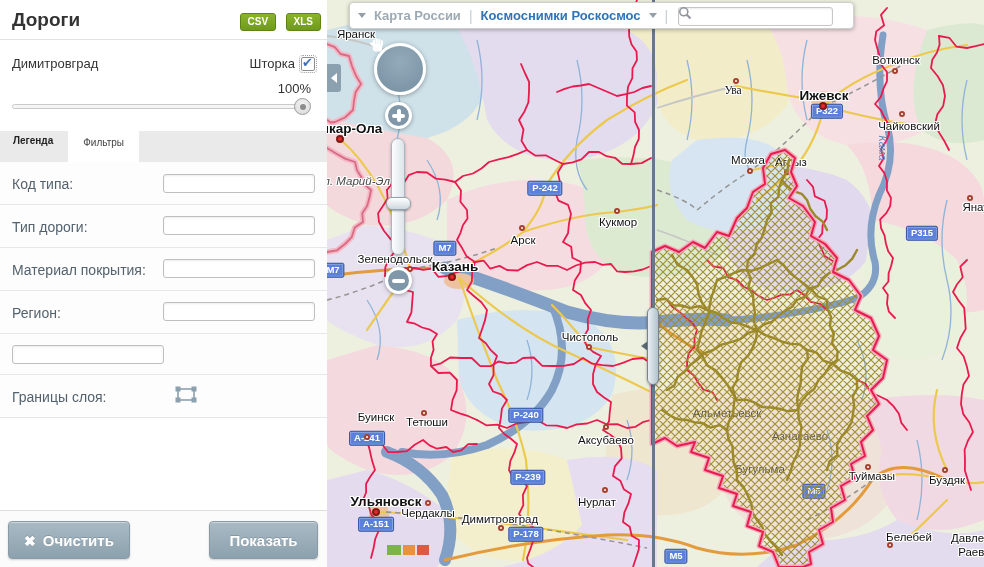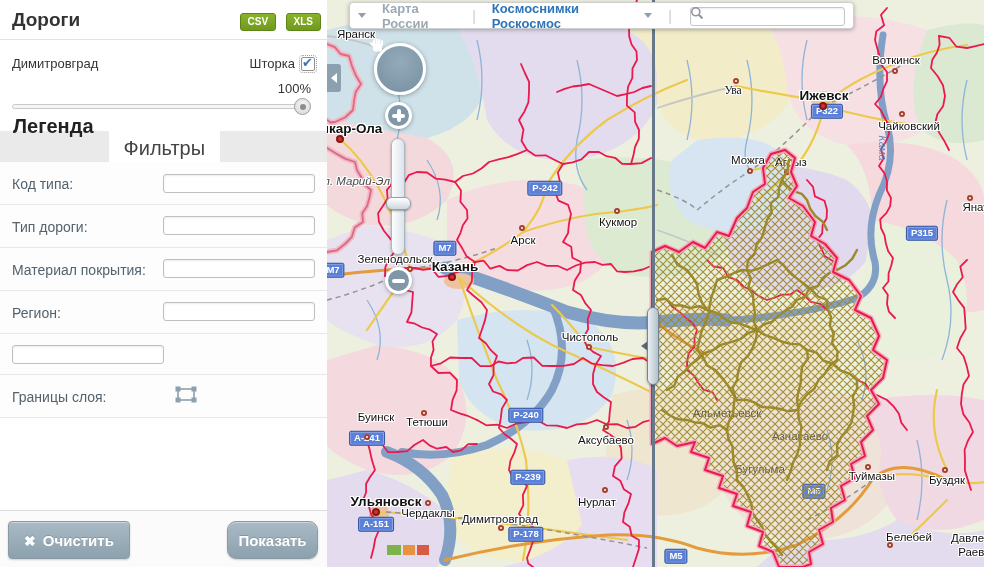--- a/index.html
+++ b/index.html
@@ -18,34 +18,34 @@
   .curtain{display:flex;align-items:center;gap:6px;}
   .cbox{position:relative;width:14px;height:14px;border:1px solid #8f8f8f;background:#fff;border-radius:2px;
         outline:1px dotted #9a9a9a;outline-offset:1px;cursor:pointer;}
   .cbox::after{content:"✔";position:absolute;left:0px;top:-3px;font-size:13px;color:#3f6fb5;}
   .op-val{text-align:right;font-size:13px;color:#333;margin:10px 4px 0 0;}
   .hslider{position:relative;height:5px;background:#f5f5f5;border:1px solid #c9c9c9;border-radius:4px;margin:8px 6px 0 0;}
   .hknob{position:absolute;right:-3px;top:-7px;width:17px;height:17px;border-radius:50%;
          background:radial-gradient(circle at 50% 38%,#f4f4f4,#d7d7d7);border:1px solid #9d9d9d;cursor:pointer;}
   .hknob::after{content:"";position:absolute;left:50%;top:50%;width:6px;height:6px;margin:-3px 0 0 -3px;border-radius:50%;background:#8c8c8c;}
   .tabbar{display:flex;align-items:flex-end;background:#eaeaea;height:31px;margin-top:22px;}
-  .tab{padding:7px 15px 24px;font-size:20px;color:#222;cursor:pointer;}
+  .tab{padding:7px 15px 16px;font-size:10px;color:#222;cursor:pointer;}
   .tab:first-child{font-weight:bold;padding-left:13px;}
   .tab.active{background:#fff;font-weight:normal;color:#444;height:36px;padding-top:11px;border-radius:2px 2px 0 0;}
   .filters{background:#fdfdfd;}
   .frow{display:flex;justify-content:space-between;align-items:flex-start;padding:11px 12px 10px;border-bottom:1px solid #e7e7e7;min-height:41px;}
   .flabel{font-size:14px;color:#54626d;padding-top:2px;max-width:150px;line-height:1.35;}
   .ffield{width:152px;}
   .finput{width:152px;height:19px;border:1px solid #bfbfbf;border-radius:3px;box-shadow:inset 0 1px 2px rgba(0,0,0,.08);padding:0 4px;font-size:12px;}
   .p-foot{position:absolute;left:0;bottom:0;width:327px;height:57px;background:#fbfbfb;border-top:1px solid #dcdcdc;}
   .btn{position:absolute;top:10px;height:38px;background:linear-gradient(#a9bac4,#8ca1ae);border:1px solid #8a9ba6;border-radius:4px;
        color:#fff;font-weight:bold;font-size:15px;font-family:"Liberation Sans",sans-serif;cursor:pointer;
        box-shadow:inset 0 1px 0 rgba(255,255,255,.4),0 1px 2px rgba(0,0,0,.18);text-shadow:0 -1px 0 rgba(0,0,0,.15);}
   .btn-clear{left:8px;width:122px;}
-  .btn-show{right:9px;width:91px;border-radius:9px;}
+  .btn-show{right:9px;width:109px;}
   .xicon{font-size:14px;margin-right:7px;}
 
   
   .map{position:absolute;left:327px;top:0;width:657px;height:567px;overflow:hidden;background:#eef0df;}
   .map svg{position:absolute;left:0;top:0;}
   .lyr{position:absolute;left:0;top:0;width:657px;height:567px;pointer-events:none;}
   .labels-under{z-index:2;} #svg-olive{z-index:3;} .labels-over{z-index:4;}
   .city{position:absolute;transform:translate(-50%,-50%);font-size:11.5px;color:#111;white-space:nowrap;
         text-shadow:1px 0 0 #fff,-1px 0 0 #fff,0 1px 0 #fff,0 -1px 0 #fff,1px 1px 0 #fff,-1px -1px 0 #fff,1px -1px 0 #fff,-1px 1px 0 #fff;}
   .city.big{font-size:13.5px;font-weight:bold;}
@@ -80,21 +80,21 @@
   .zbtn::before{content:"";position:absolute;left:50%;top:50%;width:13px;height:4px;margin:-2px 0 0 -6.5px;background:#fff;border-radius:2px;}
   .zplus::after{content:"";position:absolute;left:50%;top:50%;width:4px;height:13px;margin:-6.5px 0 0 -2px;background:#fff;border-radius:2px;}
   .vtrack{position:absolute;left:64px;top:138px;width:14px;height:117px;border:1px solid #aab6c0;border-radius:7px;z-index:12;cursor:pointer;
           background:linear-gradient(90deg,#fcfdfe,#dde4ea),repeating-linear-gradient(to bottom,transparent 0 6px,rgba(0,0,0,.04) 6px 7px);
           box-shadow:0 1px 3px rgba(0,0,0,.3);}
   .vknob{position:absolute;left:59px;top:197px;width:25px;height:13px;border:1px solid #93a1ac;border-radius:6px;z-index:13;cursor:pointer;
          background:linear-gradient(#ffffff,#cdd7de);box-shadow:0 1px 2px rgba(0,0,0,.35);}
 
   
   .topbar{position:absolute;left:22px;top:2px;width:505px;height:27px;background:#fff;border:1px solid #cfcfcf;border-radius:4px;
-          box-shadow:0 1px 4px rgba(0,0,0,.3);z-index:14;display:flex;align-items:center;padding:0 8px;gap:16px;}
+          box-shadow:0 1px 4px rgba(0,0,0,.3);z-index:14;display:flex;align-items:center;padding:0 8px;gap:8px;}
   .ddtri{width:0;height:0;border:4px solid transparent;border-top:5px solid #93a0aa;margin-top:4px;cursor:pointer;}
   .lname1{color:#9da9b3;font-weight:bold;font-size:13px;cursor:pointer;}
   .lname2{color:#2e74b8;font-weight:bold;font-size:13px;cursor:pointer;}
   .sep{color:#c7cdd3;font-size:14px;}
   .searchwrap{position:relative;width:155px;height:19px;margin-left:2px;}
   .searchinput{width:155px;height:19px;border:1px solid #c6c6c6;border-radius:3px;box-shadow:inset 0 1px 2px rgba(0,0,0,.08);padding:0 20px 0 5px;font-size:12px;}
   .mag{position:absolute;right:3px;top:2px;}
 </style>
 </head>
 <body>

